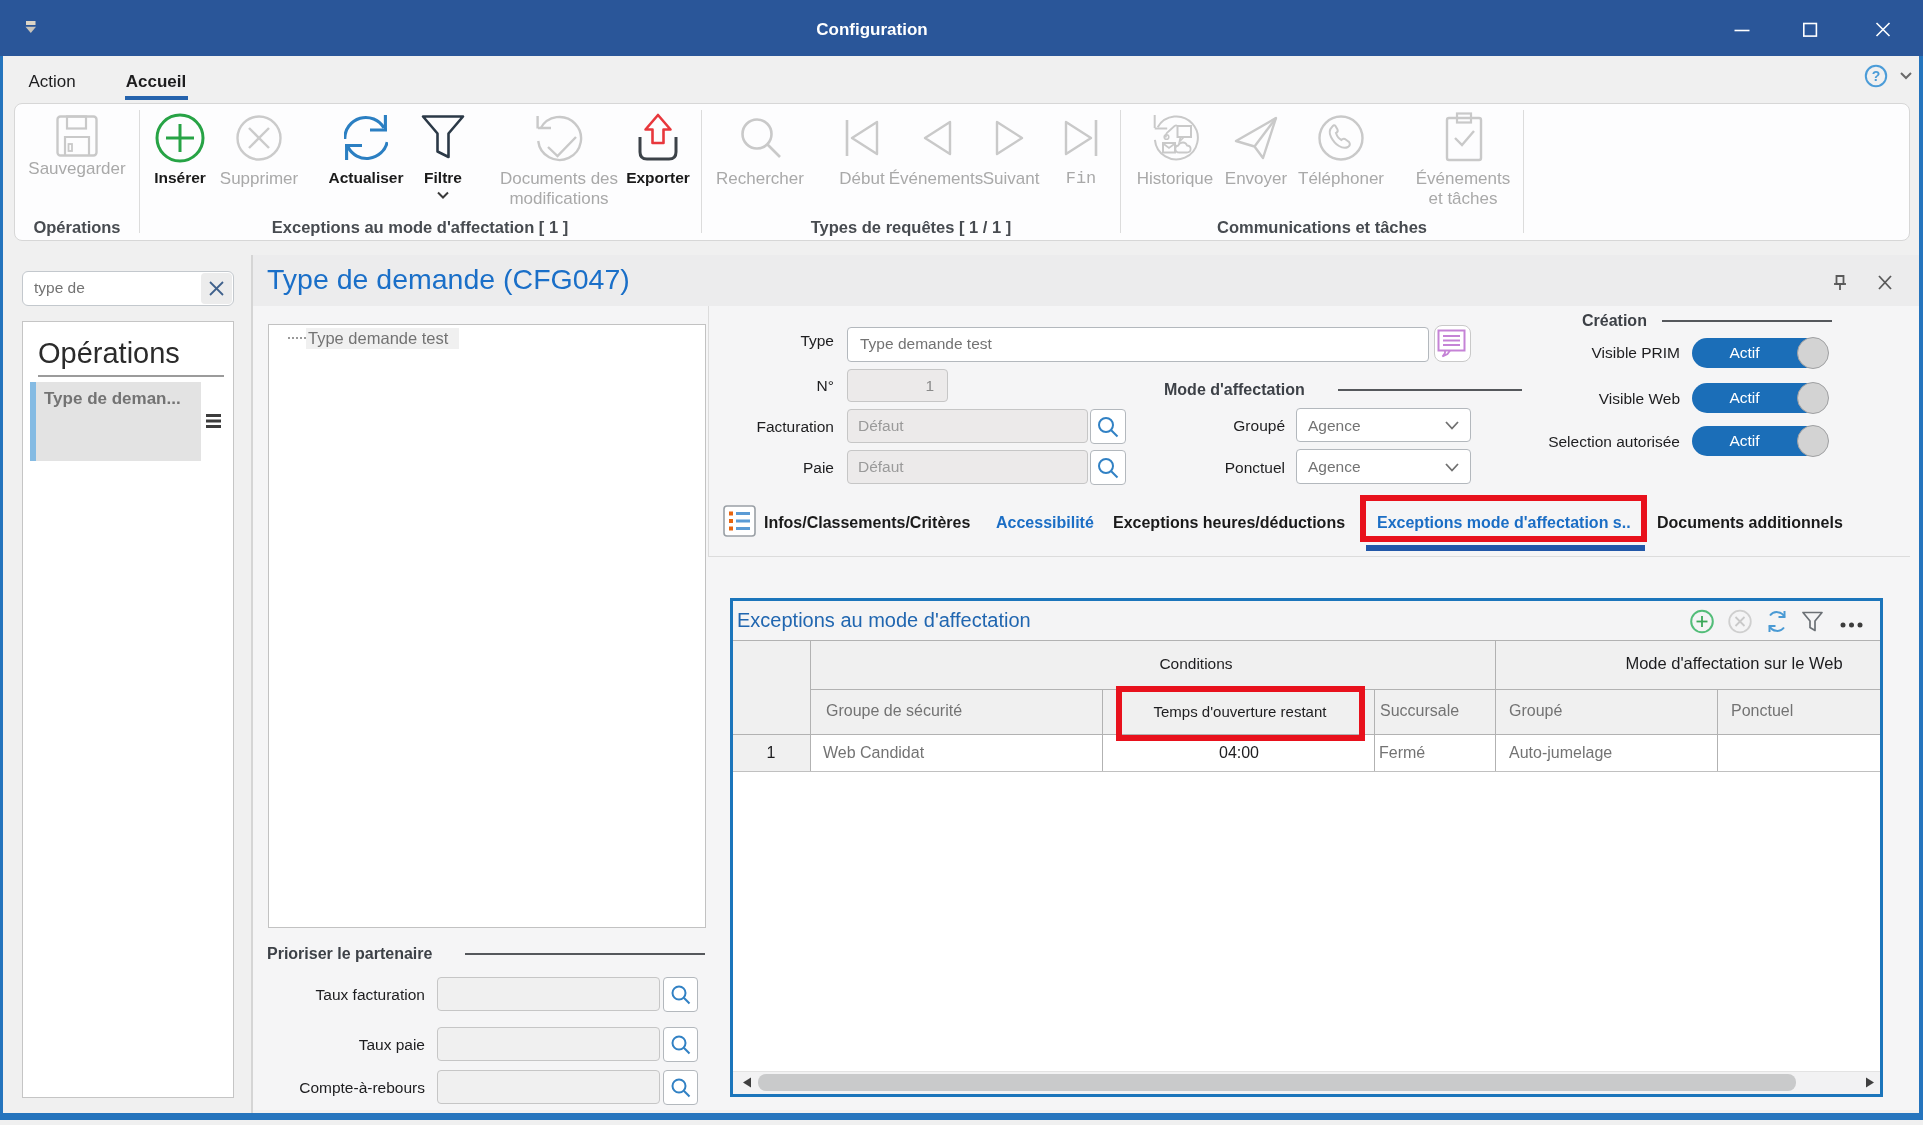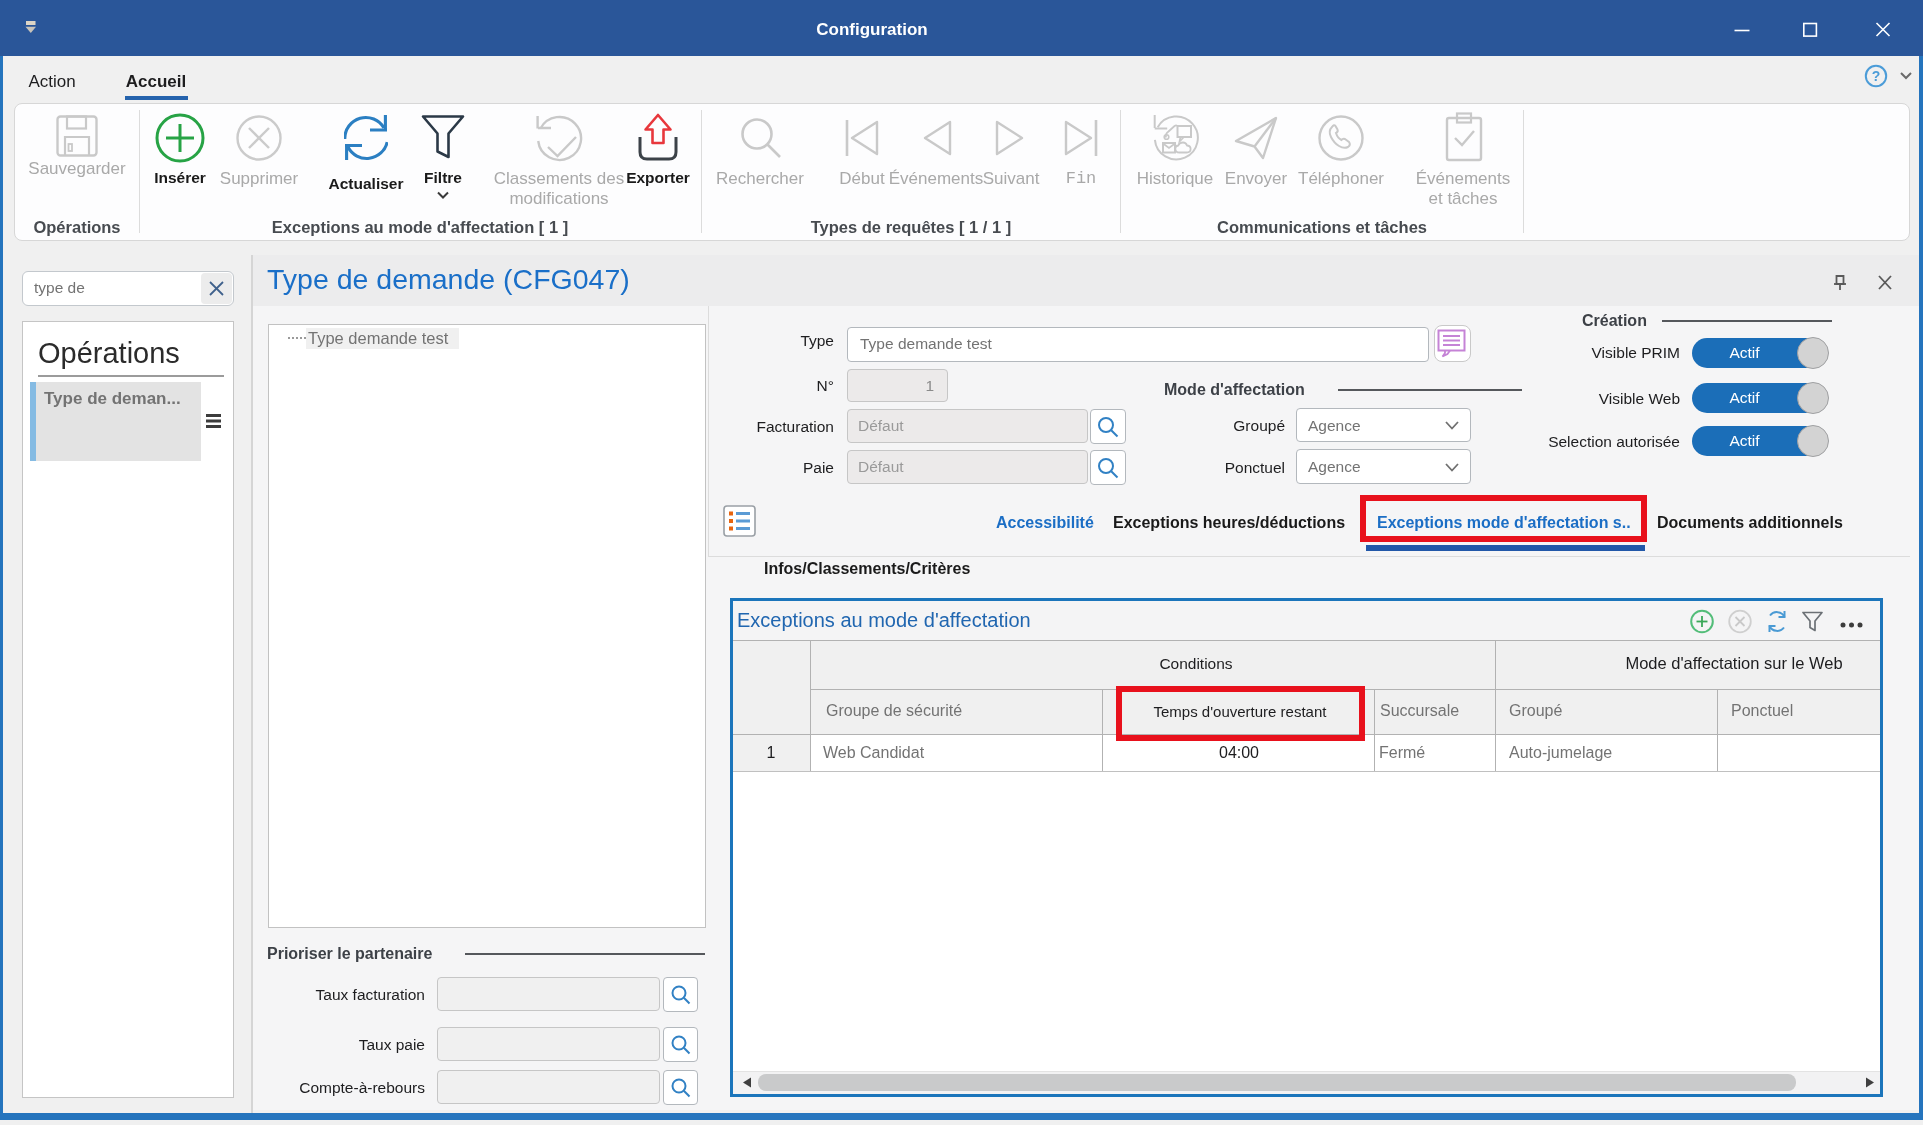--- a/index.html
+++ b/index.html
@@ -139,23 +139,23 @@
 </svg>
 <svg class="abs" style="left:1440px;top:112px" width="48" height="52" viewBox="0 0 48 52">
   <rect x="7" y="6" width="34" height="42" rx="2" fill="none" stroke="#c9c9c9" stroke-width="2.4"></rect>
   <rect x="17" y="1.5" width="14" height="9" fill="none" stroke="#c9c9c9" stroke-width="2.2"></rect>
   <path d="M15 26 L22 33 L34 19" fill="none" stroke="#c9c9c9" stroke-width="2.4"></path>
 </svg>
 
 <div class="clbl dis" style="left:77px;top:159px;">Sauvegarder</div>
 <div class="clbl bld" style="left:180px;top:169px;">Insérer</div>
 <div class="clbl dis" style="left:259px;top:169px;">Supprimer</div>
-<div class="clbl bld" style="left:366px;top:169px;margin-top:6px;">Actualiser</div>
+<div class="clbl bld" style="left:366px;top:169px;">Actualiser</div>
 <div class="clbl bld" style="left:443px;top:169px;">Filtre</div>
-<div class="clbl dis" style="left:559px;top:169px;">Classements des</div>
+<div class="clbl dis" style="left:559px;top:169px;">Documents des</div>
 <div class="clbl dis" style="left:559px;top:189px;">modifications</div>
 <div class="clbl bld" style="left:658px;top:169px;">Exporter</div>
 <div class="clbl dis" style="left:760px;top:169px;">Rechercher</div>
 <div class="clbl dis" style="left:862px;top:169px;">Début</div>
 <div class="clbl dis" style="left:936px;top:169px;">Événements</div>
 <div class="clbl dis" style="left:1011px;top:169px;">Suivant</div>
 <div class="clbl dis" style="left:1081px;top:169px;font-family:Liberation Mono, monospace;">Fin</div>
 <div class="clbl dis" style="left:1175px;top:169px;">Historique</div>
 <div class="clbl dis" style="left:1256px;top:169px;">Envoyer</div>
 <div class="clbl dis" style="left:1341px;top:169px;">Téléphoner</div>
@@ -297,21 +297,21 @@
 
 <svg class="abs" style="left:723px;top:505px" width="33" height="32" viewBox="0 0 33 32">
   <rect x="1" y="1" width="31" height="30" rx="3" fill="#fff" stroke="#9aa0a6" stroke-width="1.6"></rect>
   <rect x="6" y="6.5" width="4" height="4" fill="#e8650f"></rect>
   <rect x="6" y="14" width="4" height="4" fill="#e8650f"></rect>
   <rect x="6" y="21.5" width="4" height="4" fill="#e8650f"></rect>
   <rect x="13" y="7" width="14" height="3" fill="#5b9bd5"></rect>
   <rect x="13" y="14.5" width="14" height="3" fill="#5b9bd5"></rect>
   <rect x="13" y="22" width="14" height="3" fill="#5b9bd5"></rect>
 </svg>
-<div class="lbl bld" style="left:764px;top:514px;font-size:16px;margin-top:46px;">Infos/Classements/Critères</div>
+<div class="lbl bld" style="left:764px;top:514px;font-size:16px;">Infos/Classements/Critères</div>
 <div class="lbl" style="left:996px;top:514px;font-size:16px;font-weight:bold;color:#1b6ec5;">Accessibilité</div>
 <div class="lbl bld" style="left:1113px;top:514px;font-size:16px;">Exceptions heures/déductions</div>
 <div class="lbl" style="left:1377px;top:514px;font-size:16px;font-weight:bold;color:#1b6ec5;">Exceptions mode d'affectation s..</div>
 <div class="lbl bld" style="left:1657px;top:514px;font-size:16px;">Documents additionnels</div>
 <div class="abs" style="left:1366px;top:545px;width:279px;height:6px;background:#2157a8;"></div>
 <div class="redbox" style="left:1360px;top:495px;width:287px;height:47px;"></div>
 
 <div class="abs" style="left:730px;top:598px;width:1153px;height:499px;background:#ffffff;border:3px solid #1b75bb;"></div>
 <div class="abs" style="left:733px;top:601px;width:1147px;height:39px;background:#f4f4f5;"></div>
 <div class="abs lbl" style="left:737px;top:609px;font-size:20px;color:#2066b0;">Exceptions au mode d'affectation</div>

